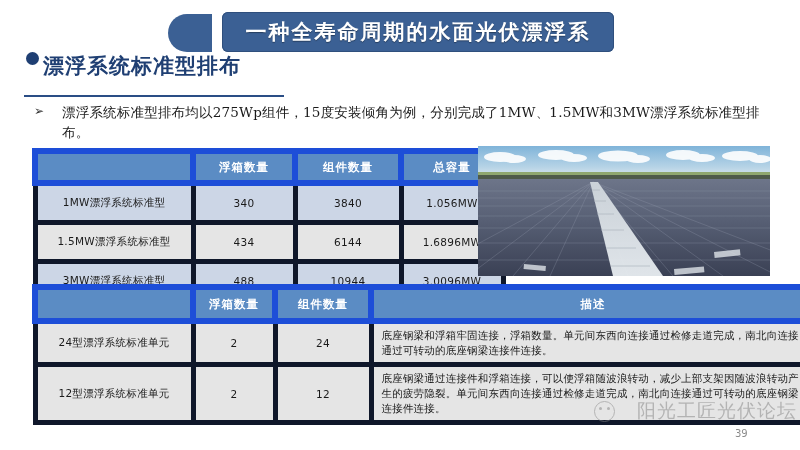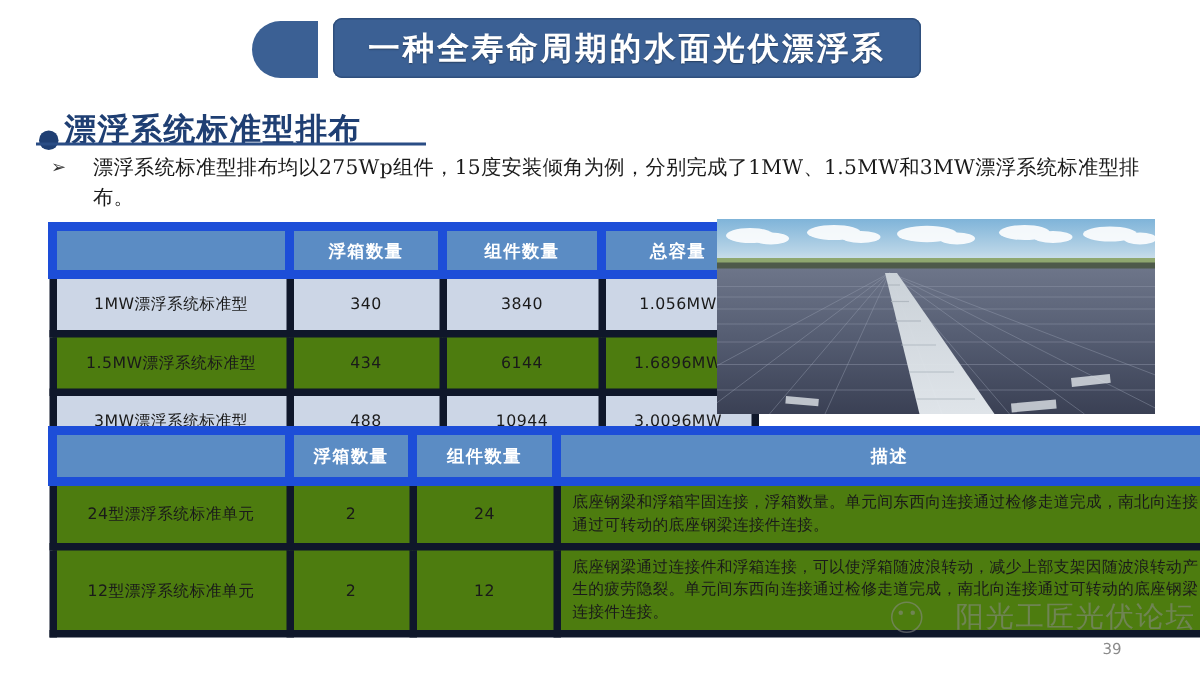--- a/index.html
+++ b/index.html
@@ -51,23 +51,23 @@
     letter-spacing: 2px;
     font-family: "DejaVu Serif", "Liberation Serif", serif;
     white-space: nowrap;
     text-shadow: 0 1px 1px rgba(0,0,0,0.35);
   }
 
   
   .section-head {
     position: absolute;
     left: 26px;
-    top: 72px;
+    top: 52px;
     display: flex;
-    align-items: flex-end;
+    align-items: flex-start;
     gap: 4px;
   }
   .section-bullet {
     width: 13px;
     height: 13px;
     border-radius: 50%;
     background: #1f3f73;
     display: inline-block;
     flex: none;
   }
@@ -135,21 +135,21 @@
   table.ppt-table td {
     font-size: 10.5px;
     color: #1a1a1a;
     border: 5px solid #0f172a;
     padding: 4px 3px;
     text-align: center;
     vertical-align: middle;
     letter-spacing: 0.3px;
   }
   table.ppt-table tr.band-a td { background: #ccd6e6; }
-  table.ppt-table tr.band-b td { background: #4d7c0f; }
+  table.ppt-table tr.band-b td { background: #e5e5e5; }
 
   
   #table-capacity {
     left: 32px;
     top: 148px;
     width: 428px;
   }
   #table-capacity th:nth-child(1),
   #table-capacity td:nth-child(1) { width: 148px; }
   #table-capacity th:nth-child(2),

